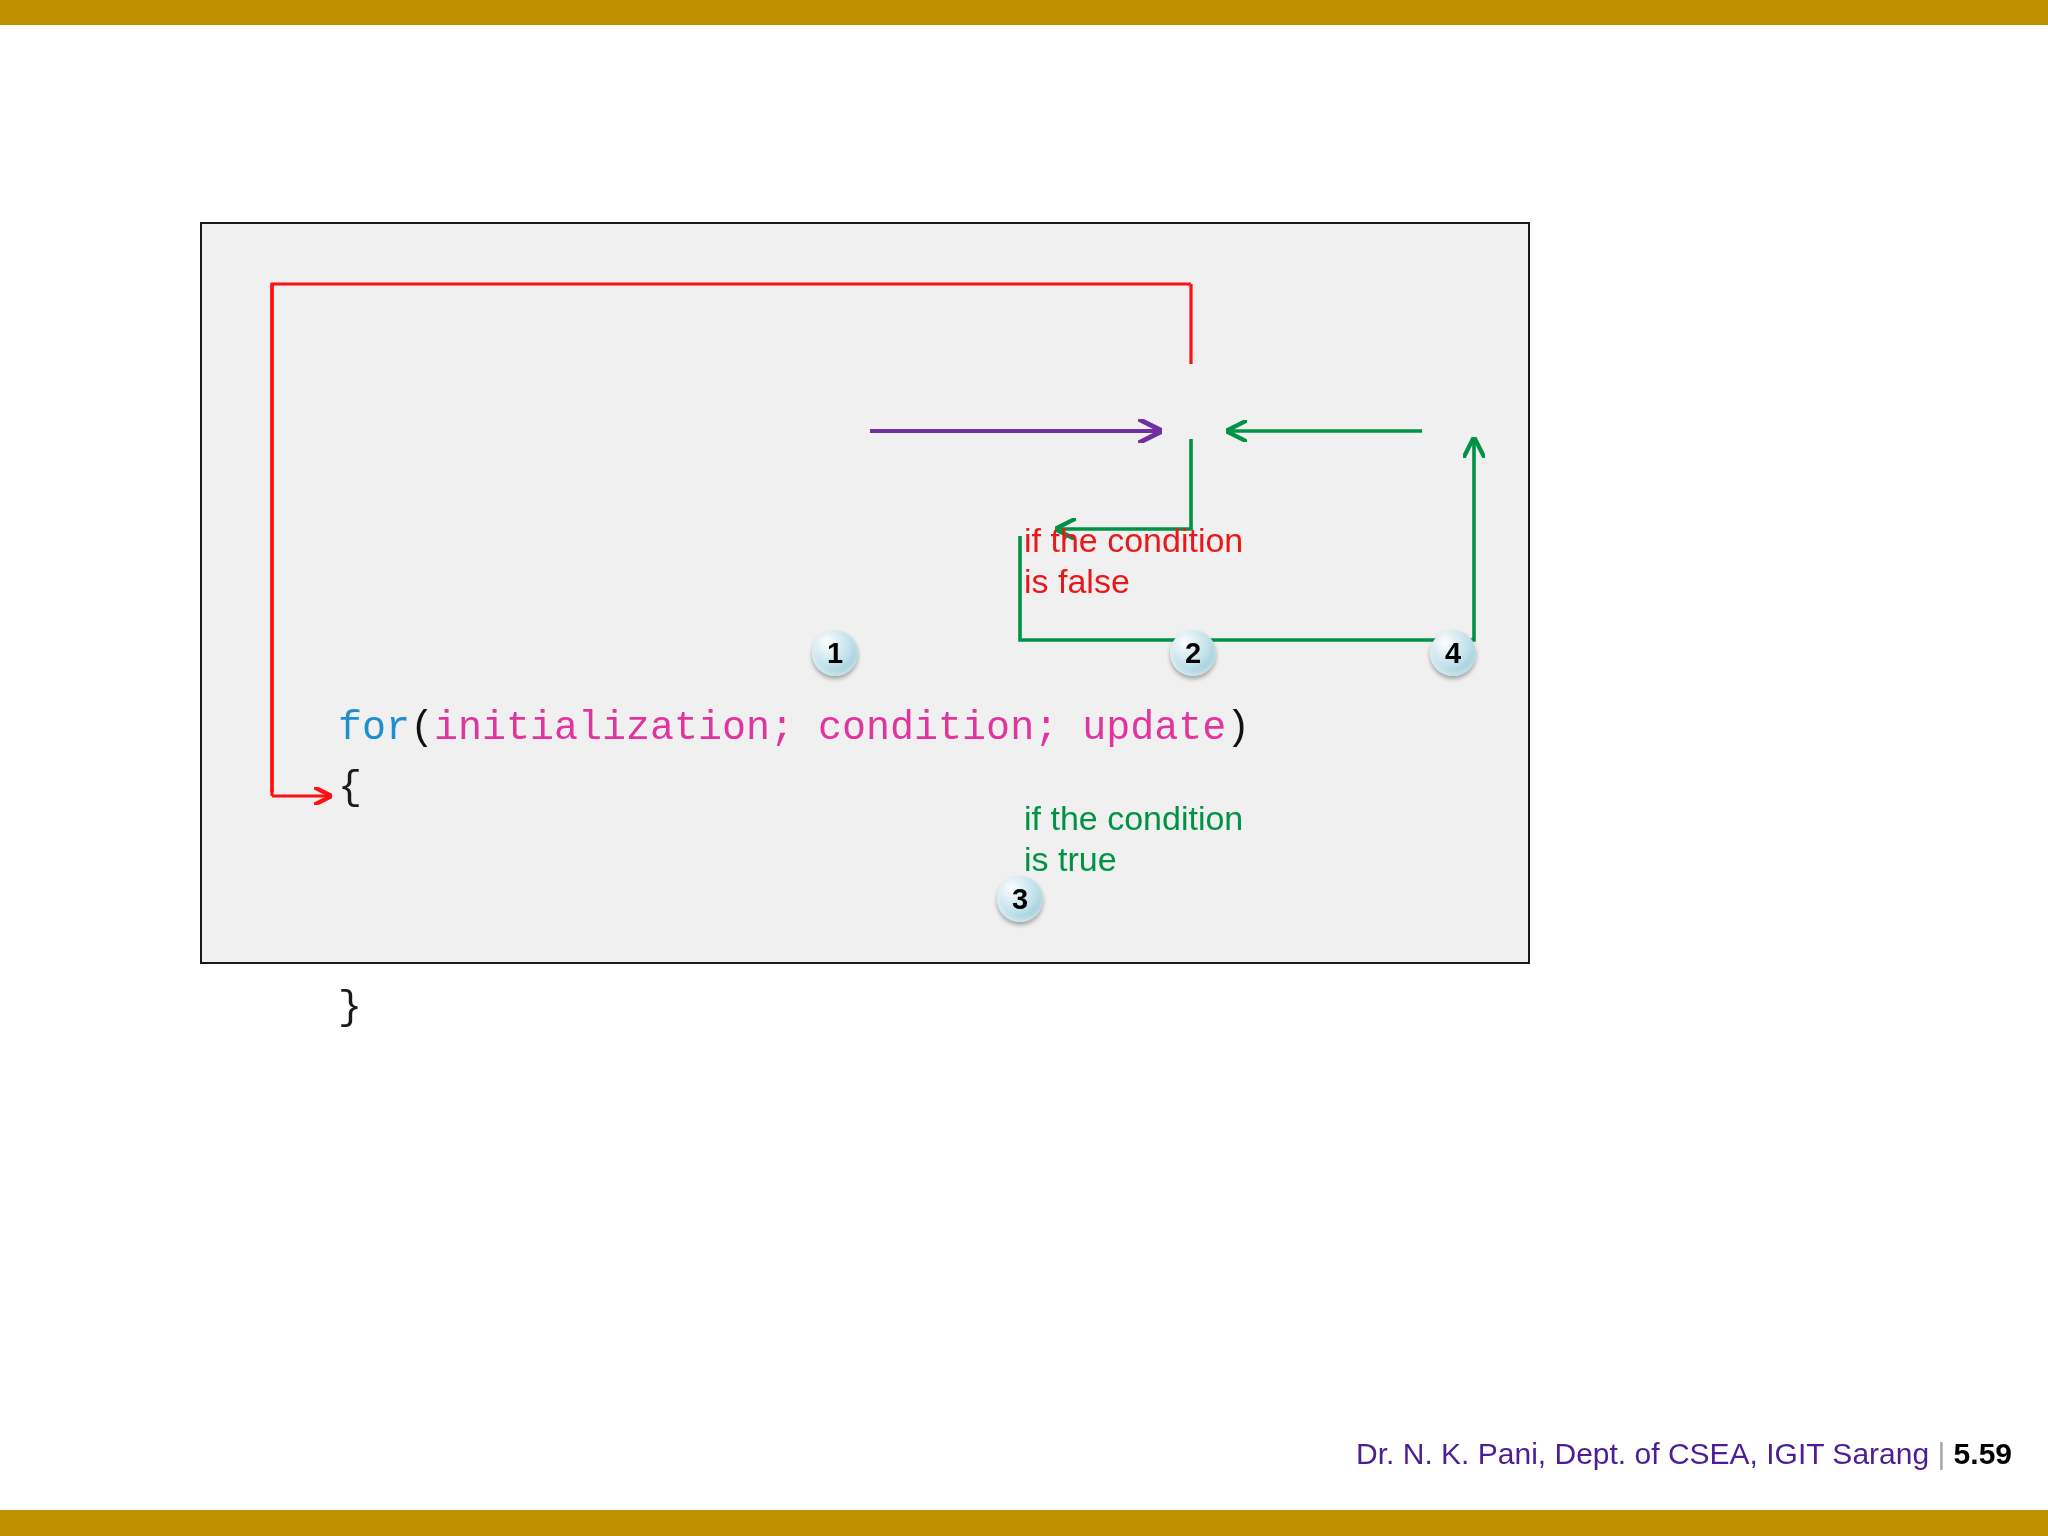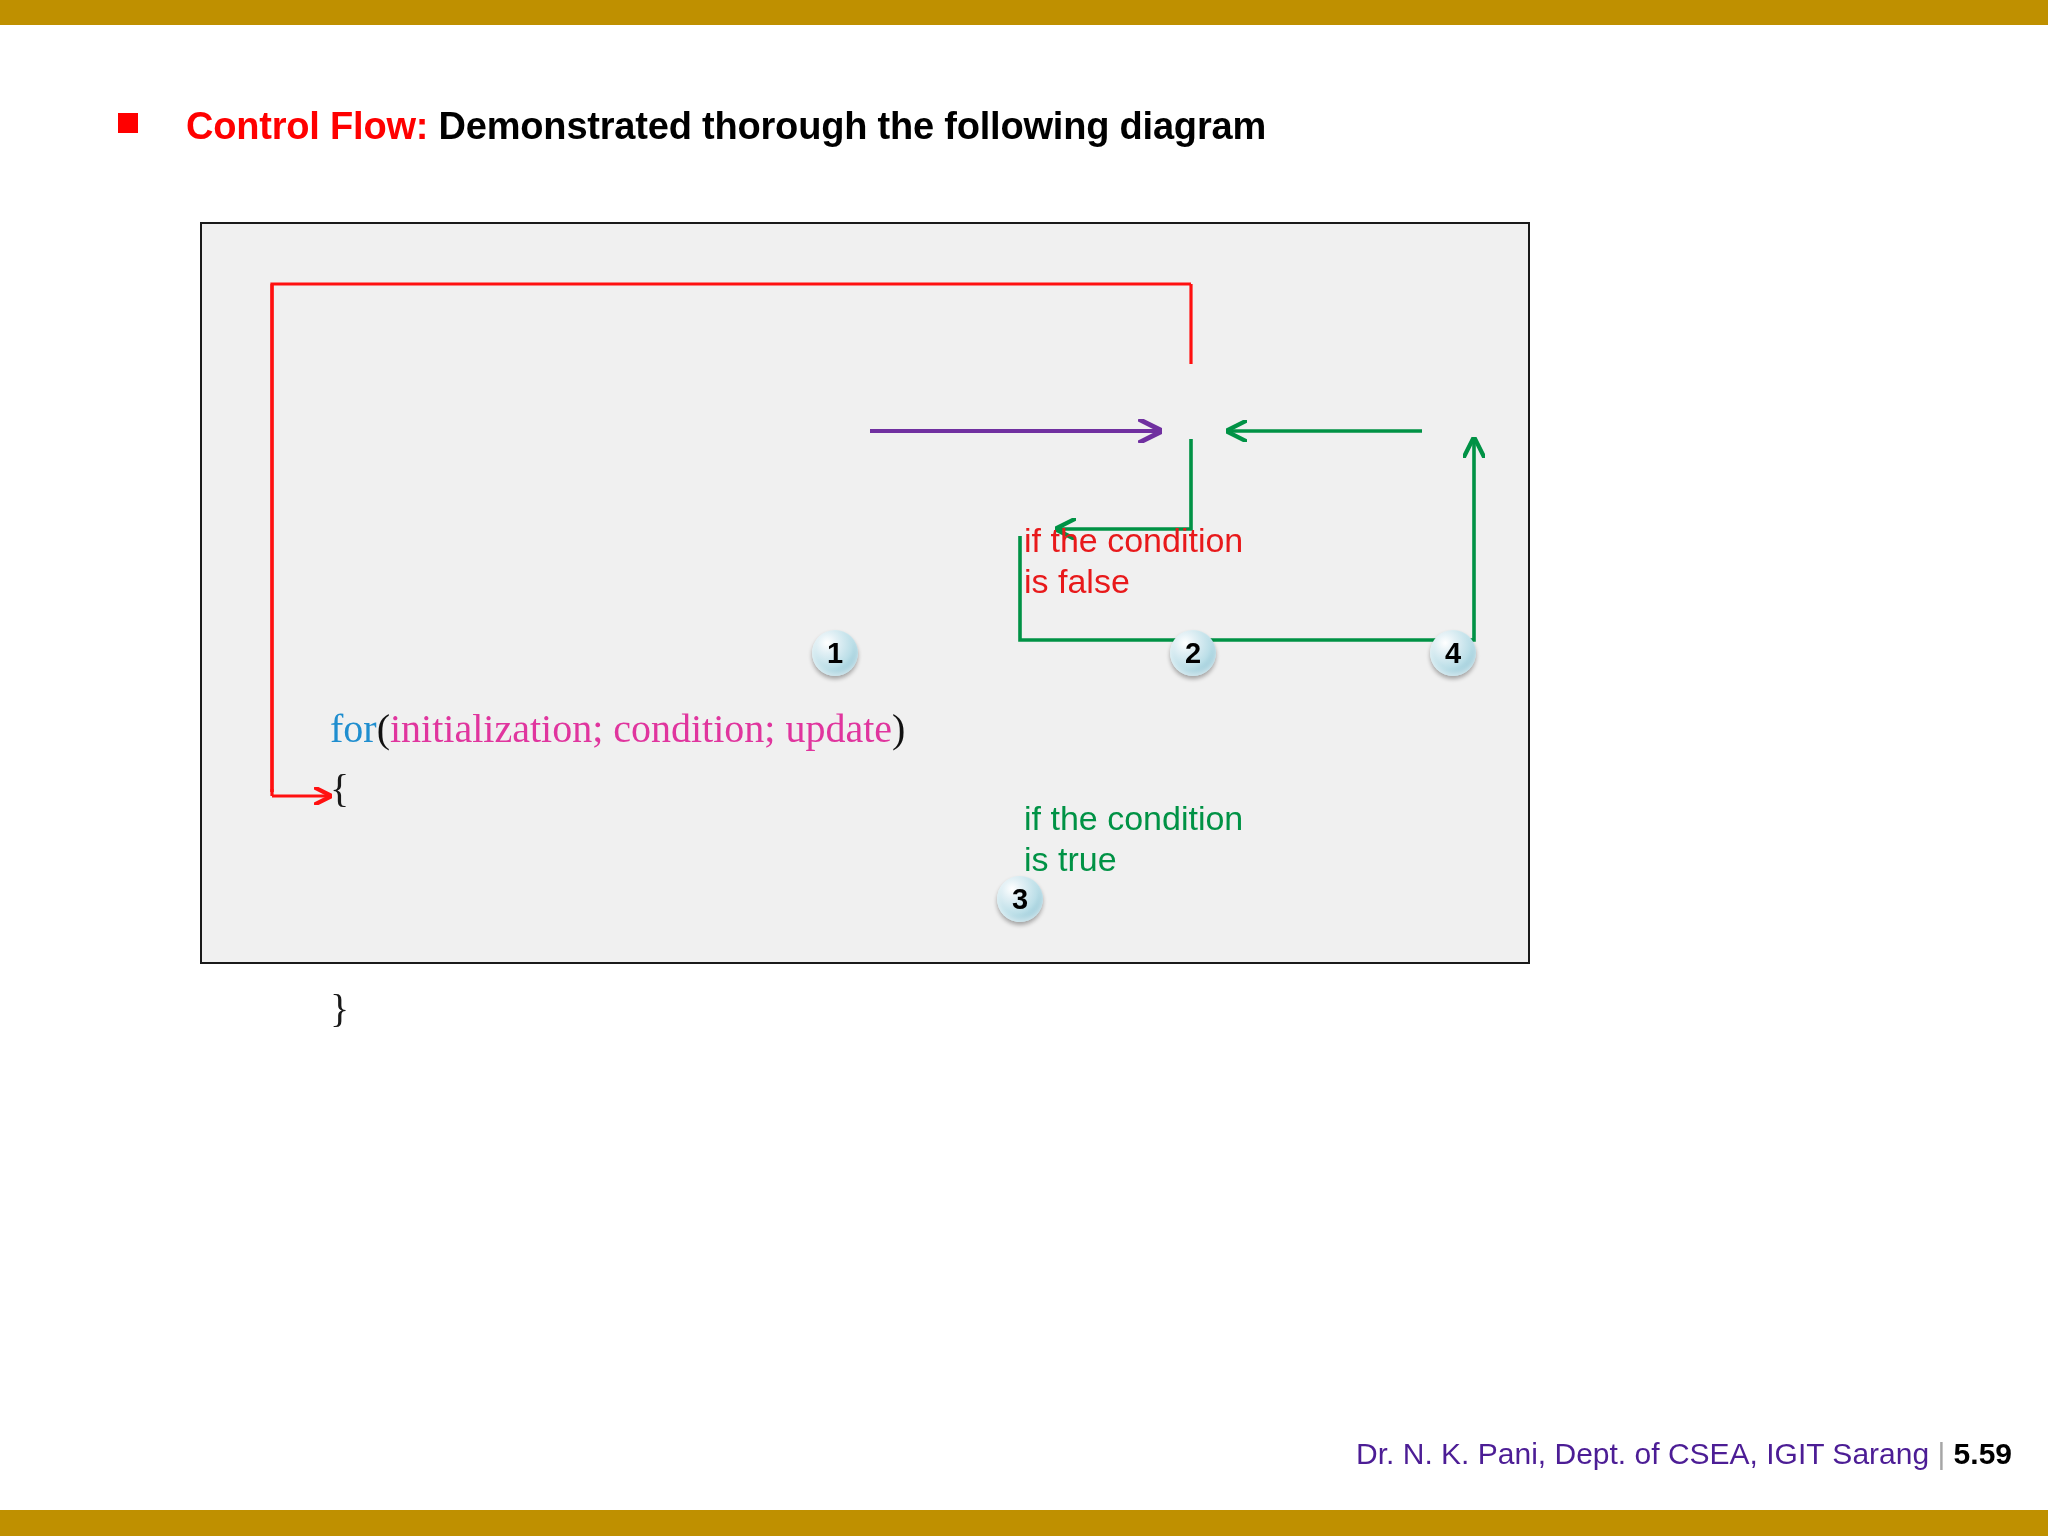--- a/index.html
+++ b/index.html
@@ -79,24 +79,24 @@
     position: absolute;
     left: 0; top: 0;
     width: 1330px;
     height: 742px;
     display: block;
   }
 
   
   .code-layer {
     position: absolute;
-    left: 0; top: 0;
+    left: 8px; top: 0;
     width: 1330px;
     height: 742px;
-    font-family: Liberation Serif, serif;
+    font-family: Liberation Mono, monospace;
     font-size: 40px;
     color: #1a1a1a;
   }
   .code-line {
     position: absolute;
     white-space: pre;
     line-height: 1;
   }
   .code-for   { left: 128px; top: 485px; }
   .code-brace-open  { left: 128px; top: 545px; }
@@ -159,26 +159,20 @@
   .footer-sep { color: #a6a6a6; }
   .footer-page { color: #000000; font-weight: bold; margin-top: 39px; }
 </style>
 </head>
 <body>
 
 <div class="slide">
 
   <div class="top-bar"></div>
 
-  <div class="title-row">
-    <span class="bullet-square"></span>
-    <span class="title-text">
-      <span class="title-red">Control Flow:</span><span class="title-black"> Demonstrated thorough the following diagram</span>
-    </span>
-  </div>
 
   <div class="diagram-box">
 
     <svg class="diagram-svg" viewBox="0 0 1330 742">
       <defs>
         <marker id="arrow-purple" viewBox="0 0 10 10" refX="9" refY="5" markerWidth="6" markerHeight="6" orient="auto-start-reverse">
           <path d="M 0 0 L 10 5 L 0 10" fill="none" stroke="#7030a0" stroke-width="2"></path>
         </marker>
         <marker id="arrow-green" viewBox="0 0 10 10" refX="9" refY="5" markerWidth="6" markerHeight="6" orient="auto-start-reverse">
           <path d="M 0 0 L 10 5 L 0 10" fill="none" stroke="#009245" stroke-width="2"></path>

